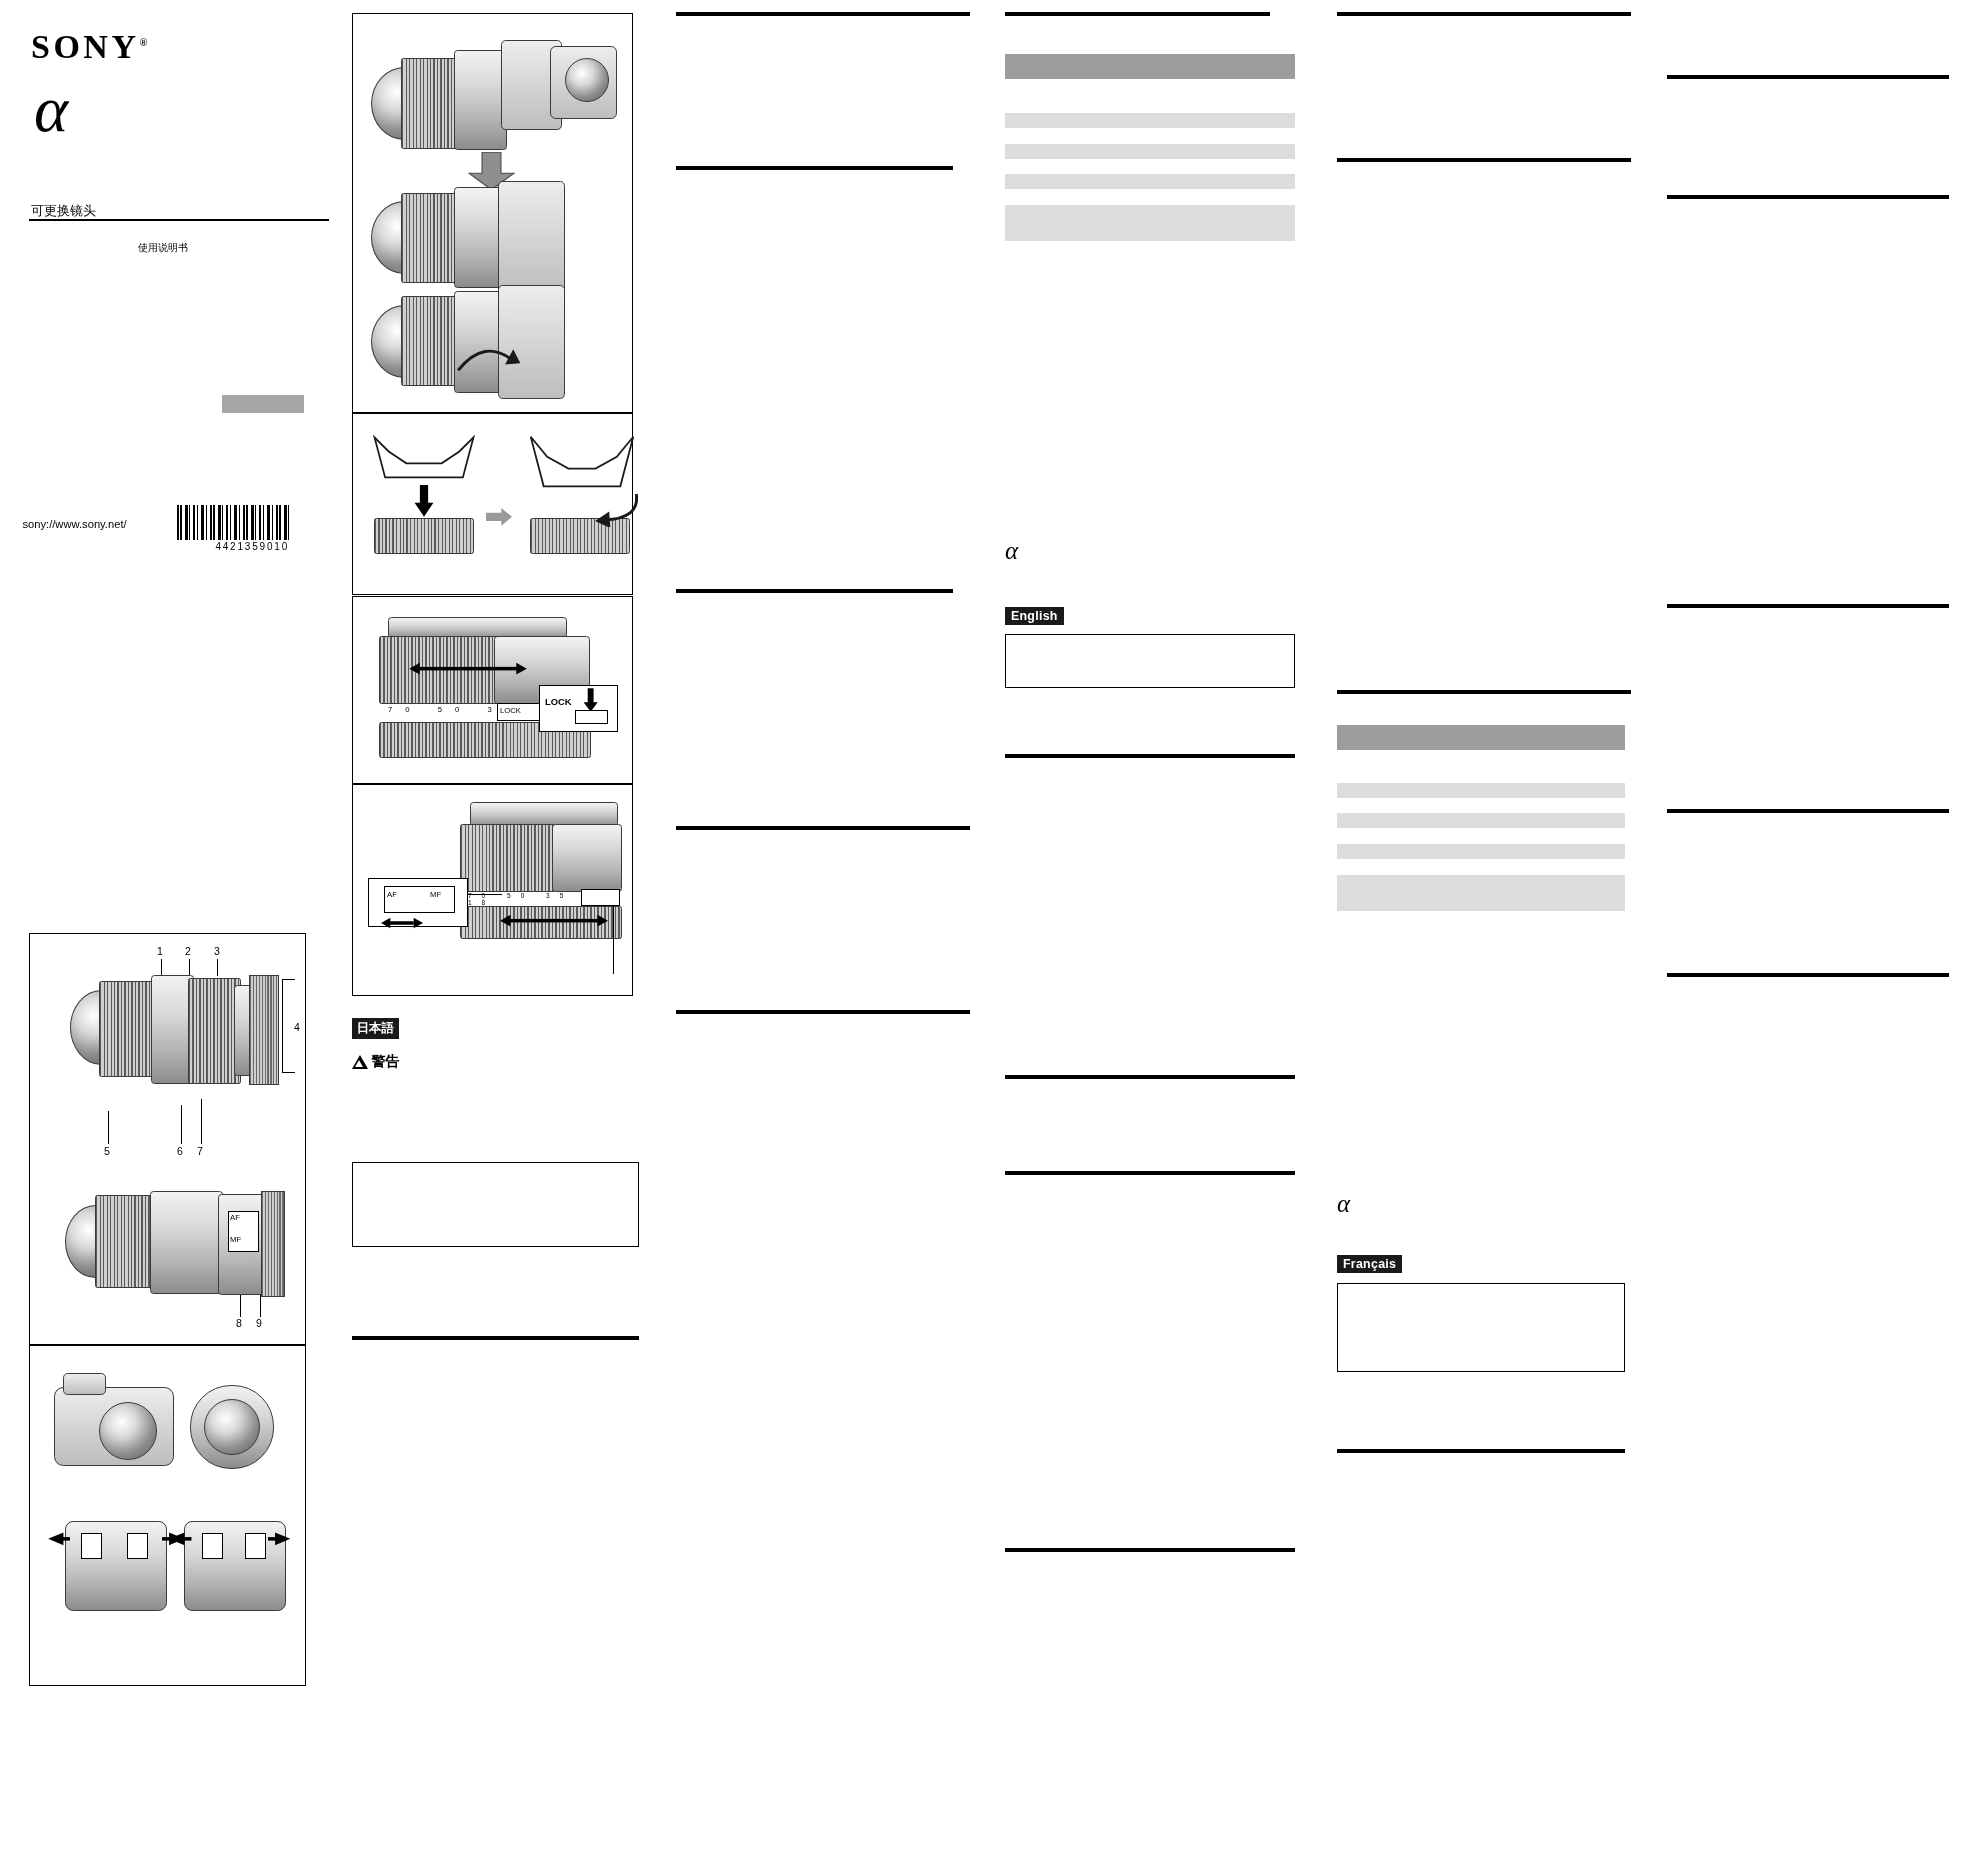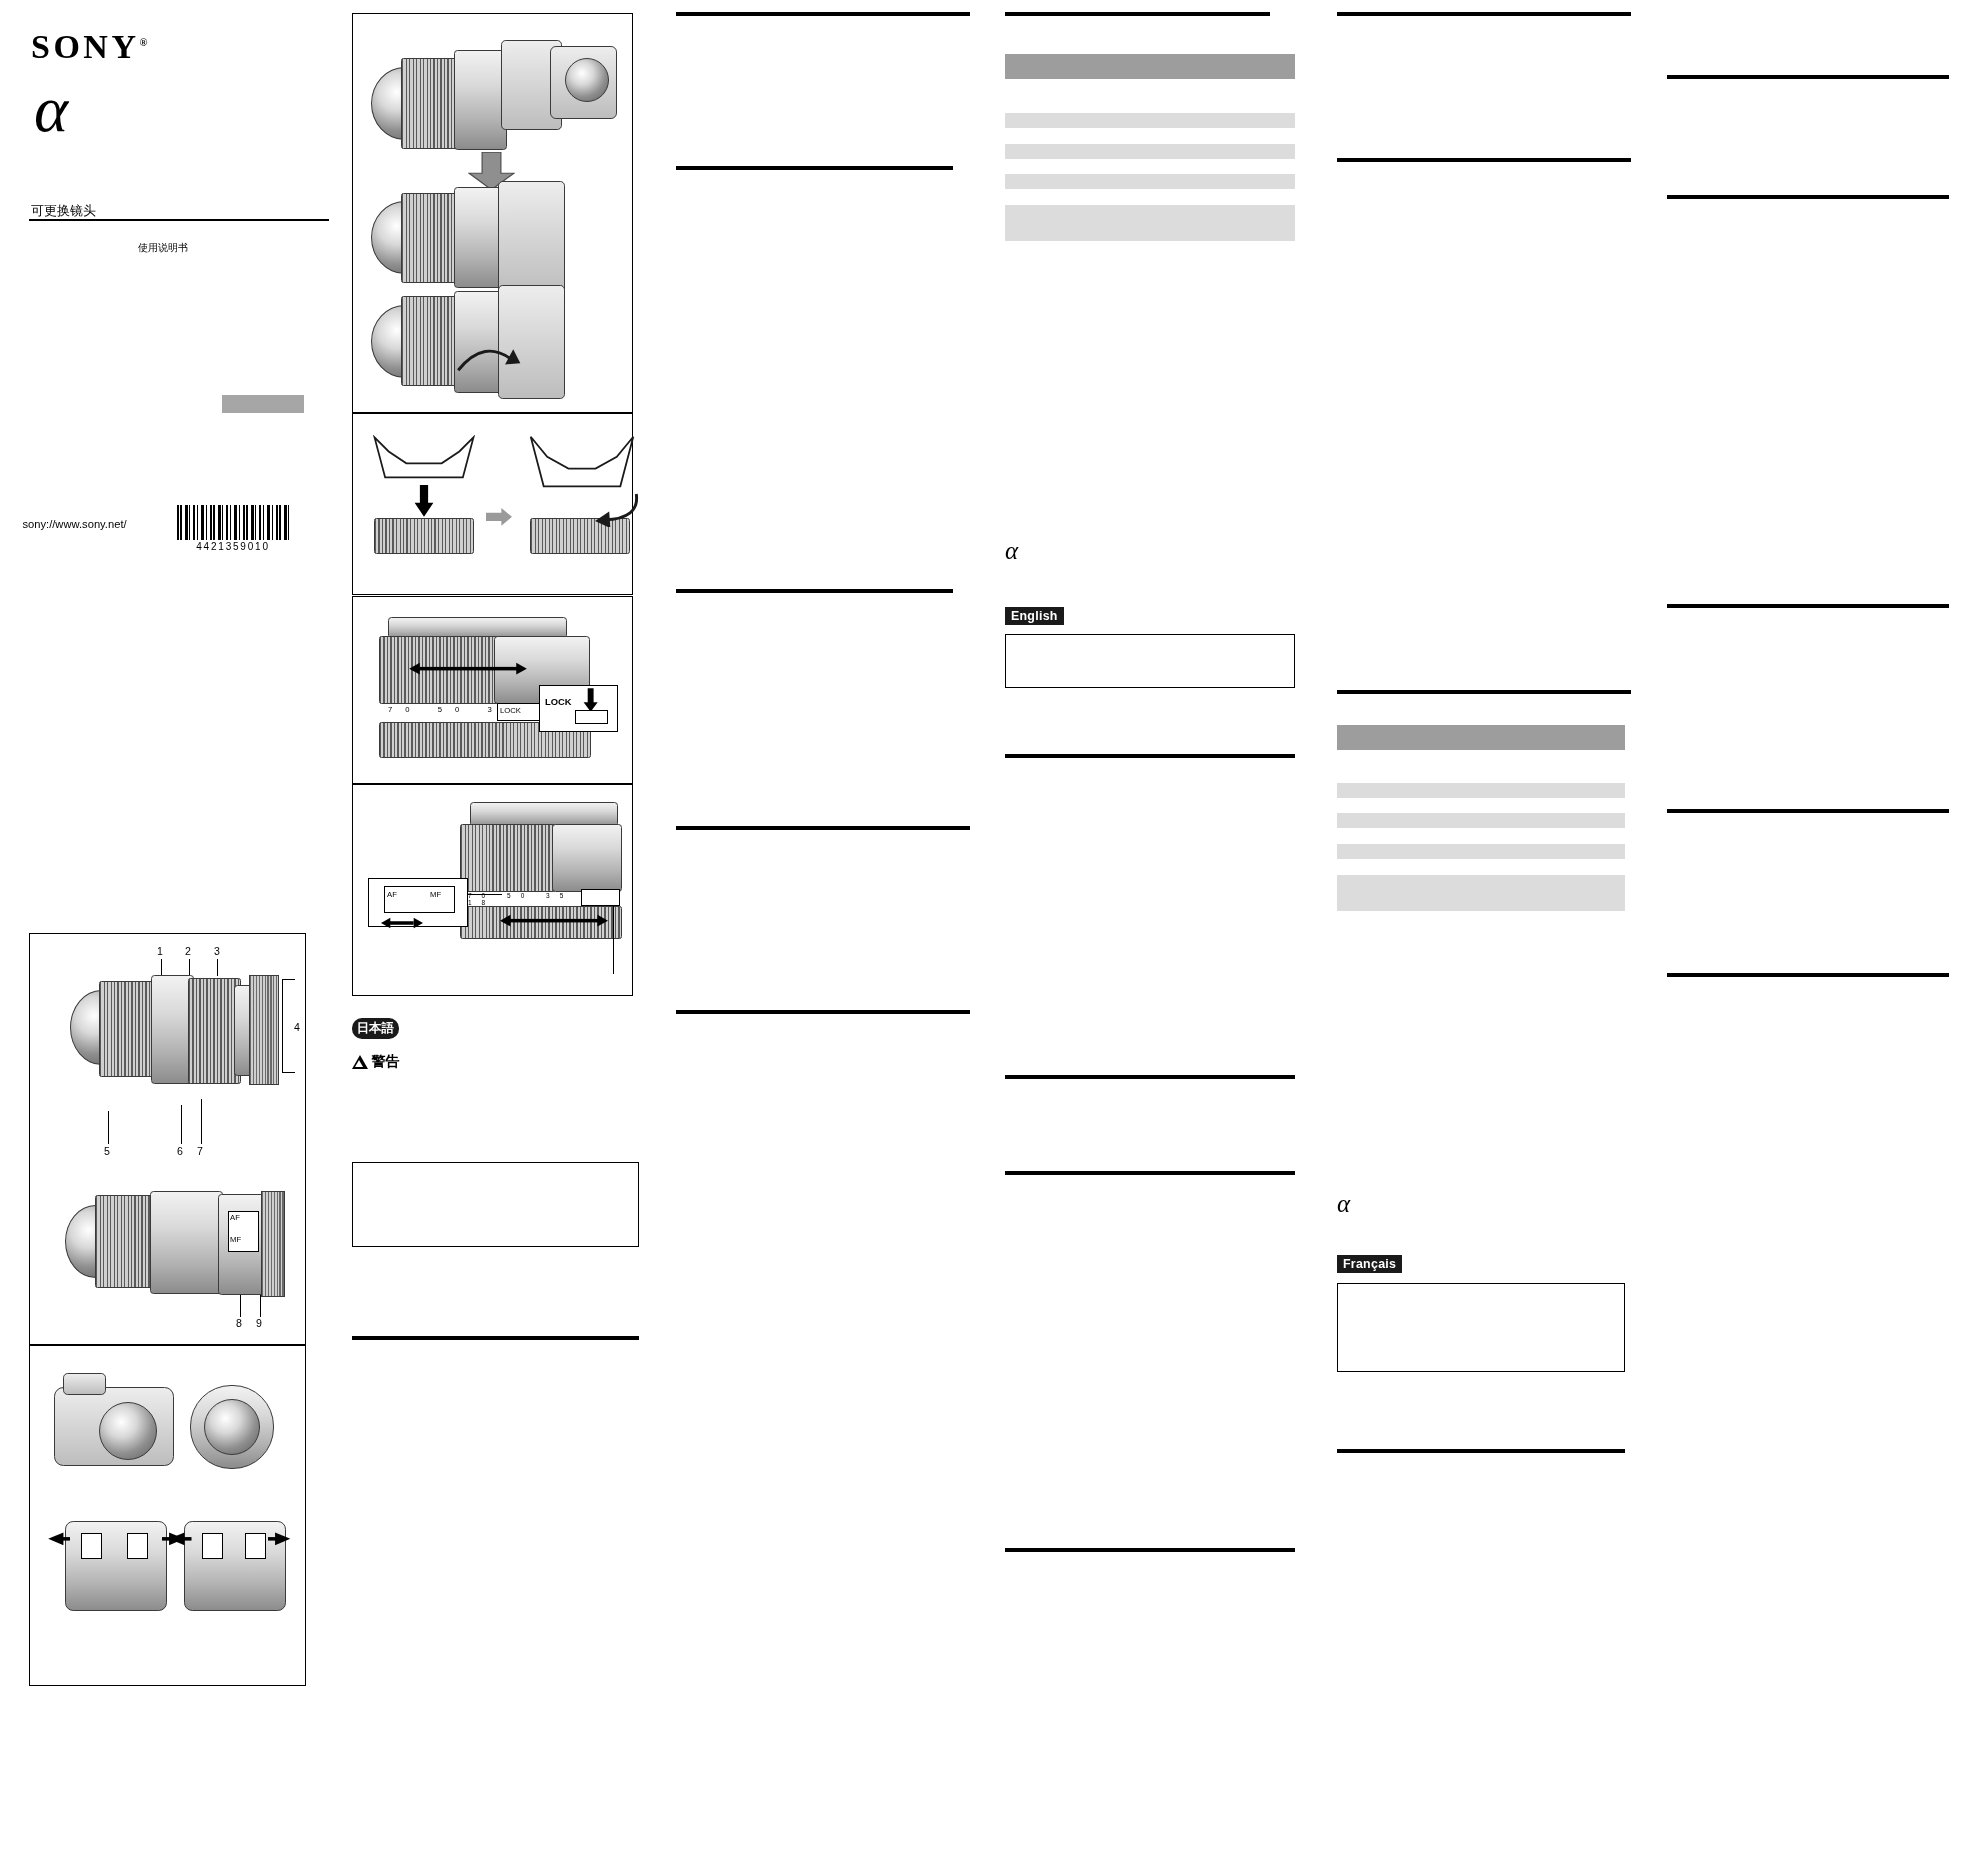--- a/index.html
+++ b/index.html
@@ -79,21 +79,21 @@
   }
   .barcode .bars {
     width: 100%; height: 35px;
     background: repeating-linear-gradient(to right,
       #000 0px, #000 1.8px, #fff 1.8px, #fff 3.5px,
       #000 3.5px, #000 4.7px, #fff 4.7px, #fff 7.7px,
       #000 7.7px, #000 10.6px, #fff 10.6px, #fff 12.4px,
       #000 12.4px, #000 13.5px, #fff 13.5px, #fff 16.5px);
   }
   .barcode .num {
-    text-align: center;
+    text-align: right;
     font-size: 10px;
     letter-spacing: 1.8px;
     margin-top: 1.2px;
     font-family: "Liberation Sans", sans-serif;
   }
 
   
   .fig-box {
     position: absolute;
     border: 1.2px solid #000;
@@ -189,21 +189,20 @@
     font-size: 25px;
   }
   .jp-tag {
     position: absolute;
     background: #1a1a1a;
     color: #fff;
     font-size: 12.4px;
     font-weight: bold;
     padding: 1.8px 4.7px 2.4px 4.7px;
     font-family: "DejaVu Sans", sans-serif;
-    border-radius: 10px;
   }
   .warn-tag {
     position: absolute;
     font-size: 14px;
     font-weight: bold;
     font-family: "DejaVu Sans", sans-serif;
     display: flex;
     align-items: center;
     gap: 3.5px;
   }

